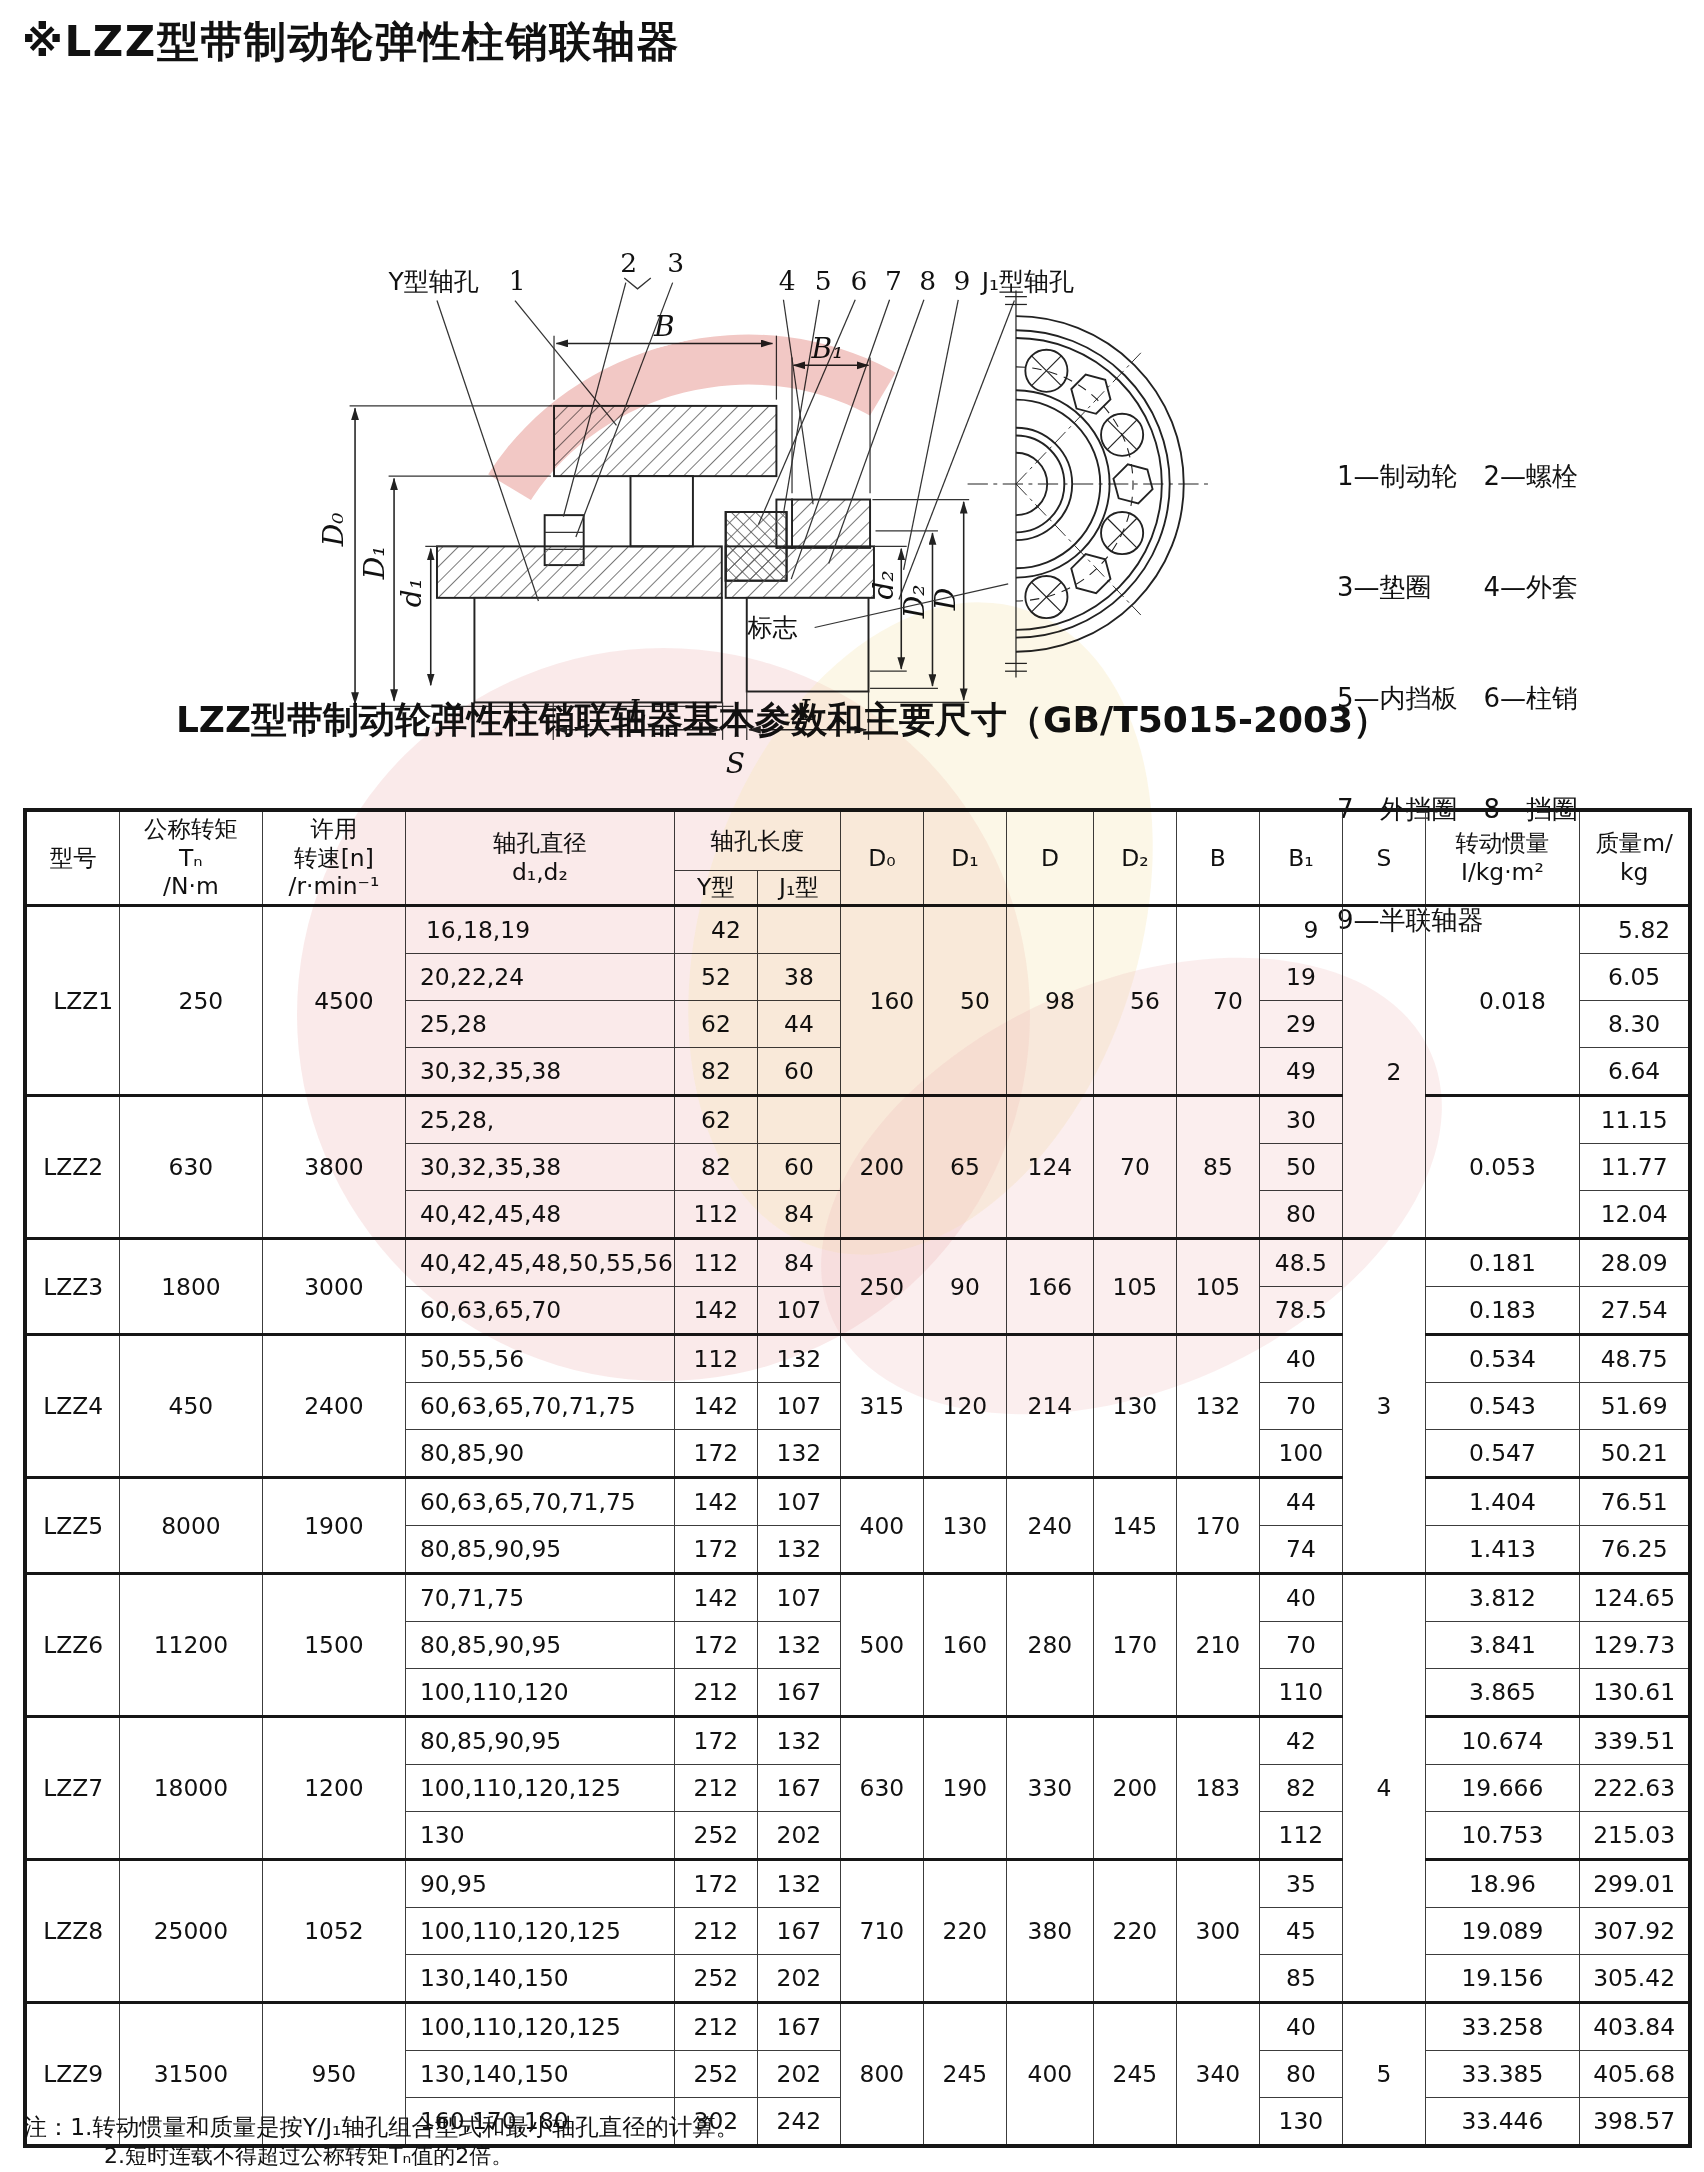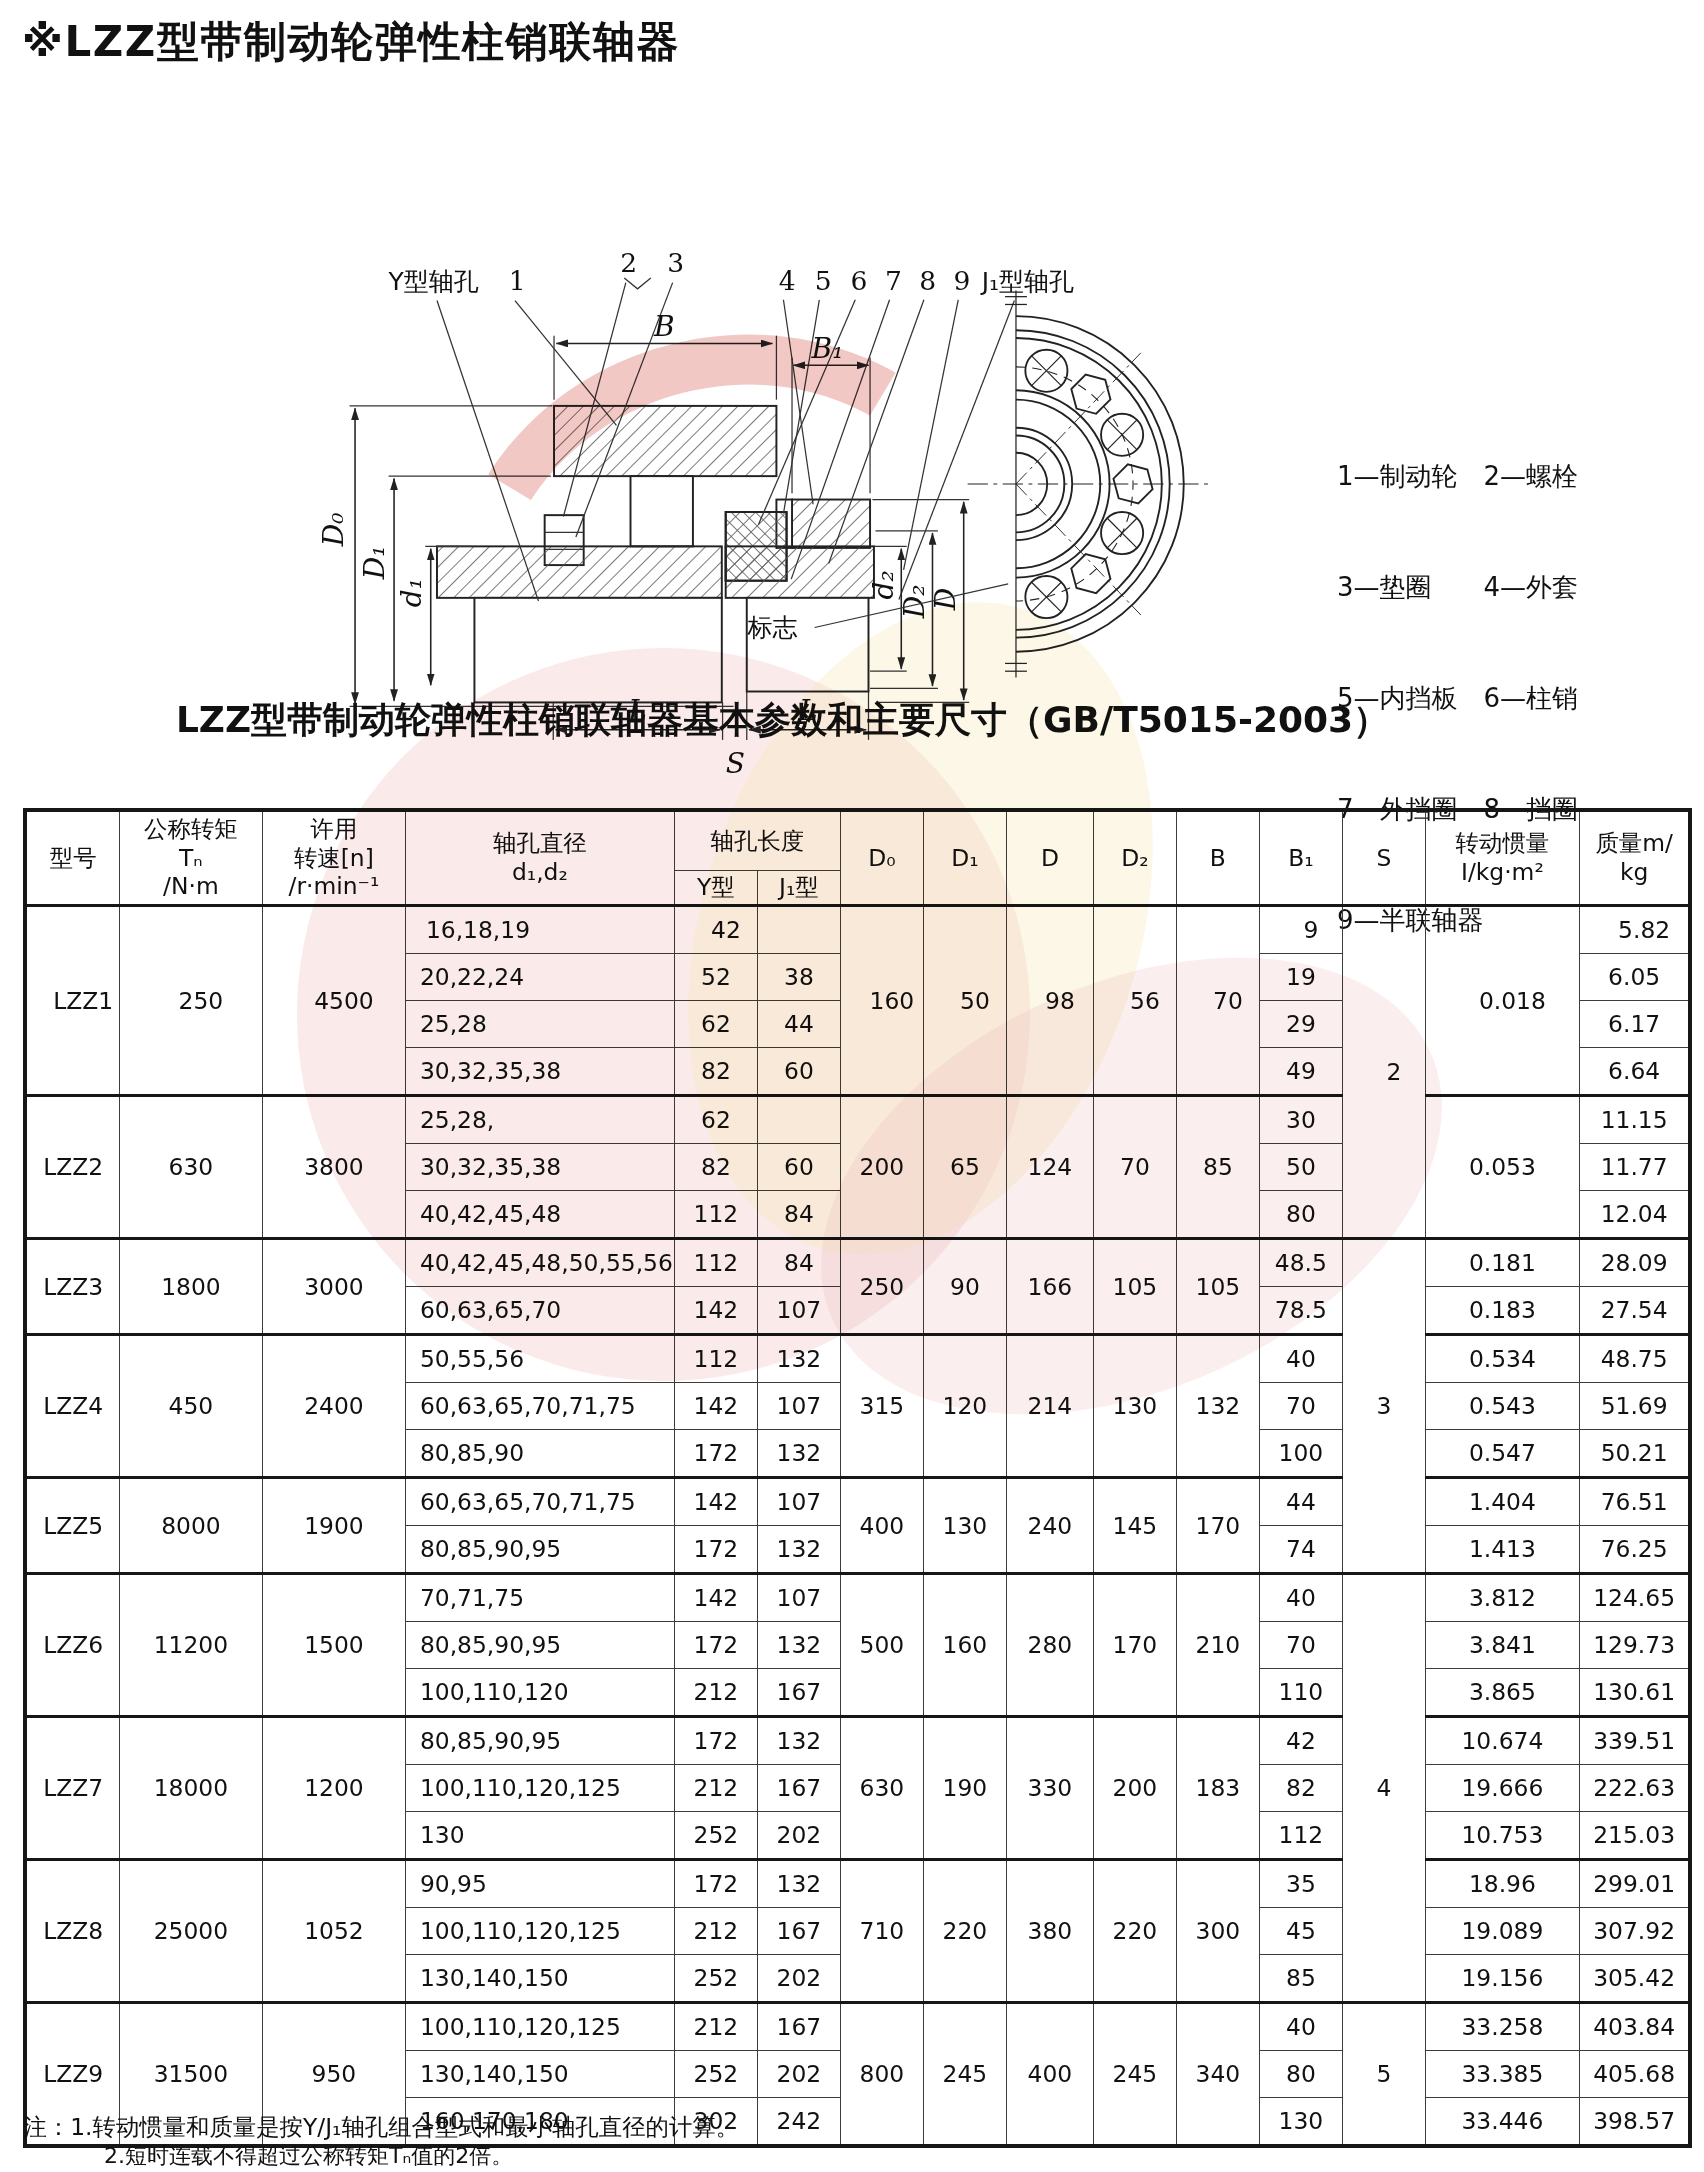--- a/index.html
+++ b/index.html
@@ -312,21 +312,21 @@
         <td>52</td>
         <td>38</td>
         <td>19</td>
         <td>6.05</td>
       </tr>
       <tr>
         <td class="bore">25,28</td>
         <td>62</td>
         <td>44</td>
         <td>29</td>
-        <td>6.17</td>
+        <td>8.30</td>
       </tr>
       <tr>
         <td class="bore">30,32,35,38</td>
         <td>82</td>
         <td>60</td>
         <td>49</td>
         <td>6.64</td>
       </tr>
       <tr>
         <td rowspan="3" class="grp-first">LZZ2</td>

